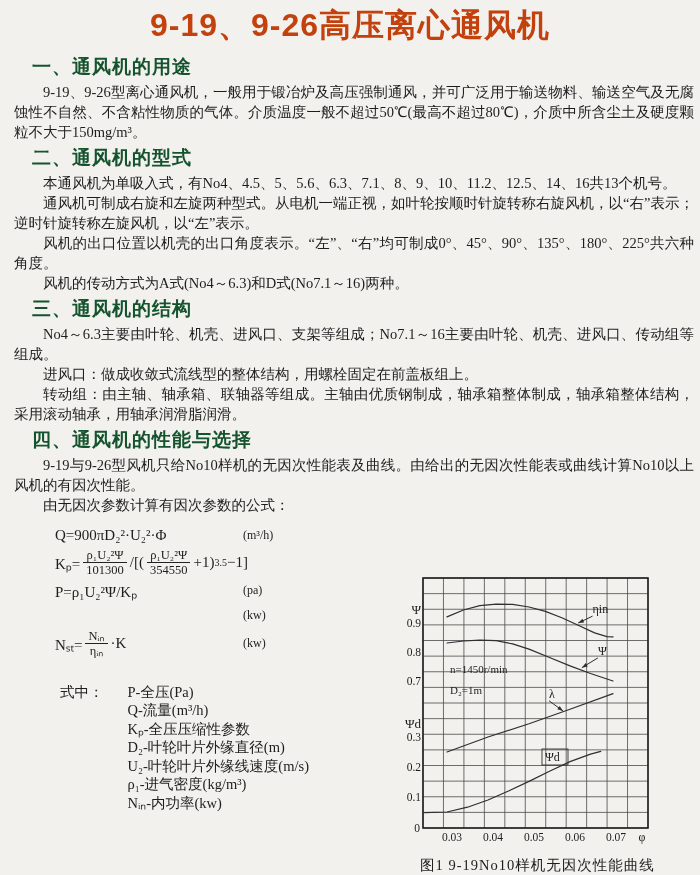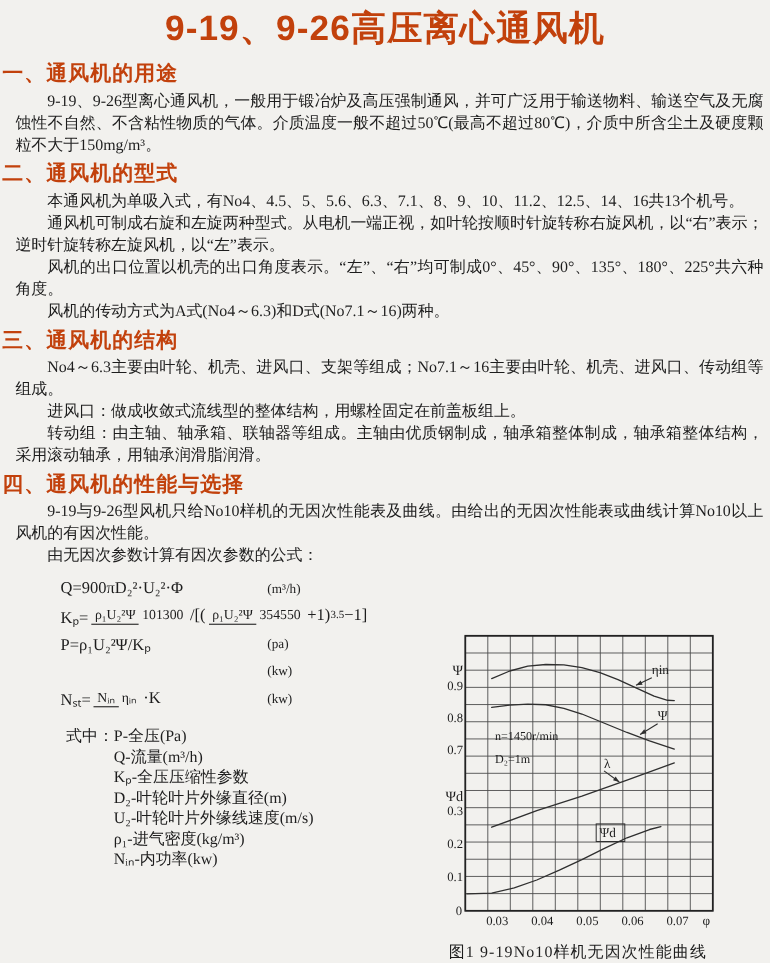--- a/index.html
+++ b/index.html
@@ -9,41 +9,41 @@
     font-family:"Liberation Serif", serif;
   }
   .page{position:relative;width:700px;height:875px;}
   .title{
     font-family:"Liberation Sans", sans-serif;
     font-weight:bold;text-align:center;
     font-size:32px;margin:4px 0 6px;letter-spacing:1px;color:#c2410c;
   }
   .section h2{
     font-family:"Liberation Sans", sans-serif;
-    font-size:19px;font-weight:bold;color:#c2410c;
-    margin:3px 0 2px 2px;letter-spacing:1px;
+    font-size:19px;font-weight:bold;color:#14532d;
+    margin:3px 0 2px 32px;letter-spacing:1px;
   }
   .section p{
     font-size:14.5px;line-height:20px;
     margin:0 6px 0 14px;text-indent:2em;text-align:justify;
   }
   .formulas{margin:8px 0 2px 55px;font-size:15px;width:345px;}
   .formula-row{position:relative;display:flex;align-items:center;min-height:24px;margin:1px 0;white-space:nowrap;}
   .formula-row .expr{display:inline-flex;align-items:center;}
-  .frac{display:inline-flex;flex-direction:row;text-align:center;margin:0 3px;font-size:12.5px;line-height:1.15;}
+  .frac{display:inline-flex;flex-direction:column;text-align:center;margin:0 3px;font-size:12.5px;line-height:1.15;}
   .frac .num{padding:0 3px;border-bottom:1px solid #222;}
   .frac .den{padding:0 3px;}
   .expr sup{font-size:10px;vertical-align:super;line-height:0;}
   .unit{position:absolute;left:188px;font-size:12px;}
-  .shizhong{display:flex;margin:14px 0 0 60px;font-size:14.5px;line-height:18.5px;}
+  .shizhong{display:flex;margin:24px 0 0 60px;font-size:14.5px;line-height:18.5px;gap:24px;}
   .shizhong .prefix{white-space:nowrap;}
   .shizhong ul{list-style:none;margin:0;padding:0;}
   .chart{position:absolute;left:400px;top:560px;width:300px;height:295px;}
   .chart svg{display:block;}
-  .fig-caption{position:absolute;left:408px;top:852px;font-size:14.5px;letter-spacing:1px;}
+  .fig-caption{position:absolute;left:420px;top:852px;font-size:14.5px;letter-spacing:1px;}
 </style>
 </head>
 <body>
 
 <div class="page">
   <h1 class="title">9-19、9-26高压离心通风机</h1>
 
   <div id="sections">
       <div class="section">
         <h2>一、通风机的用途</h2>

